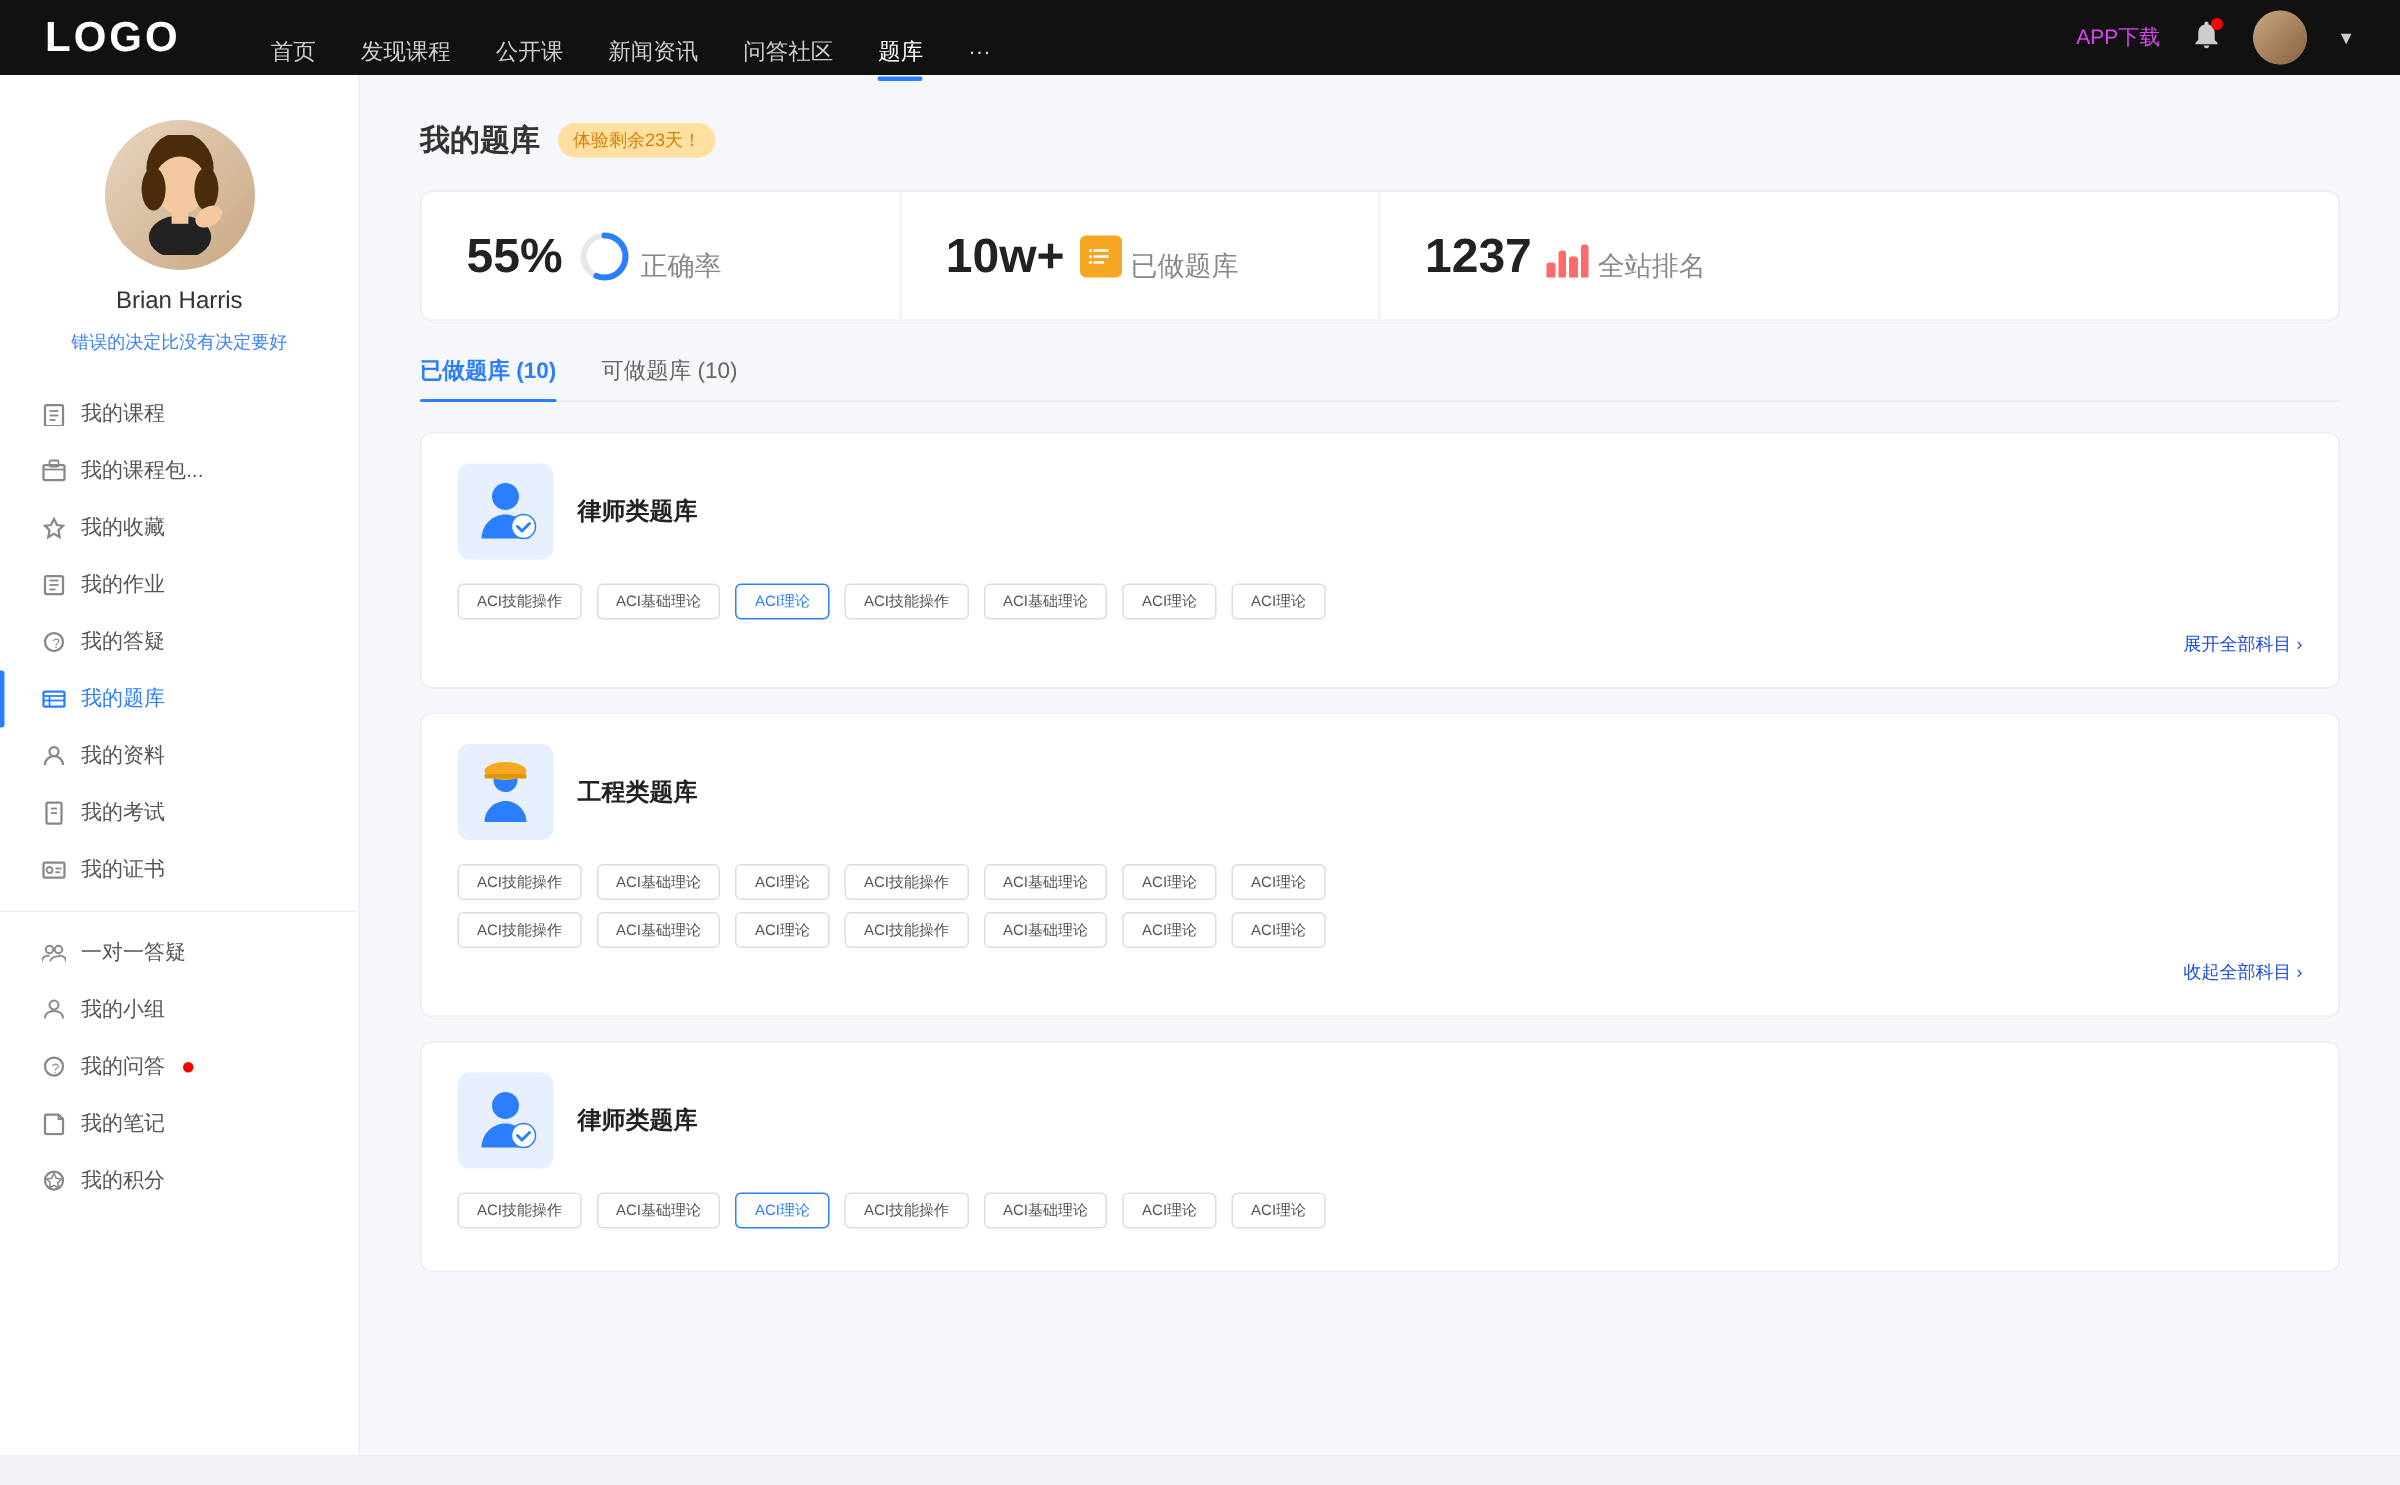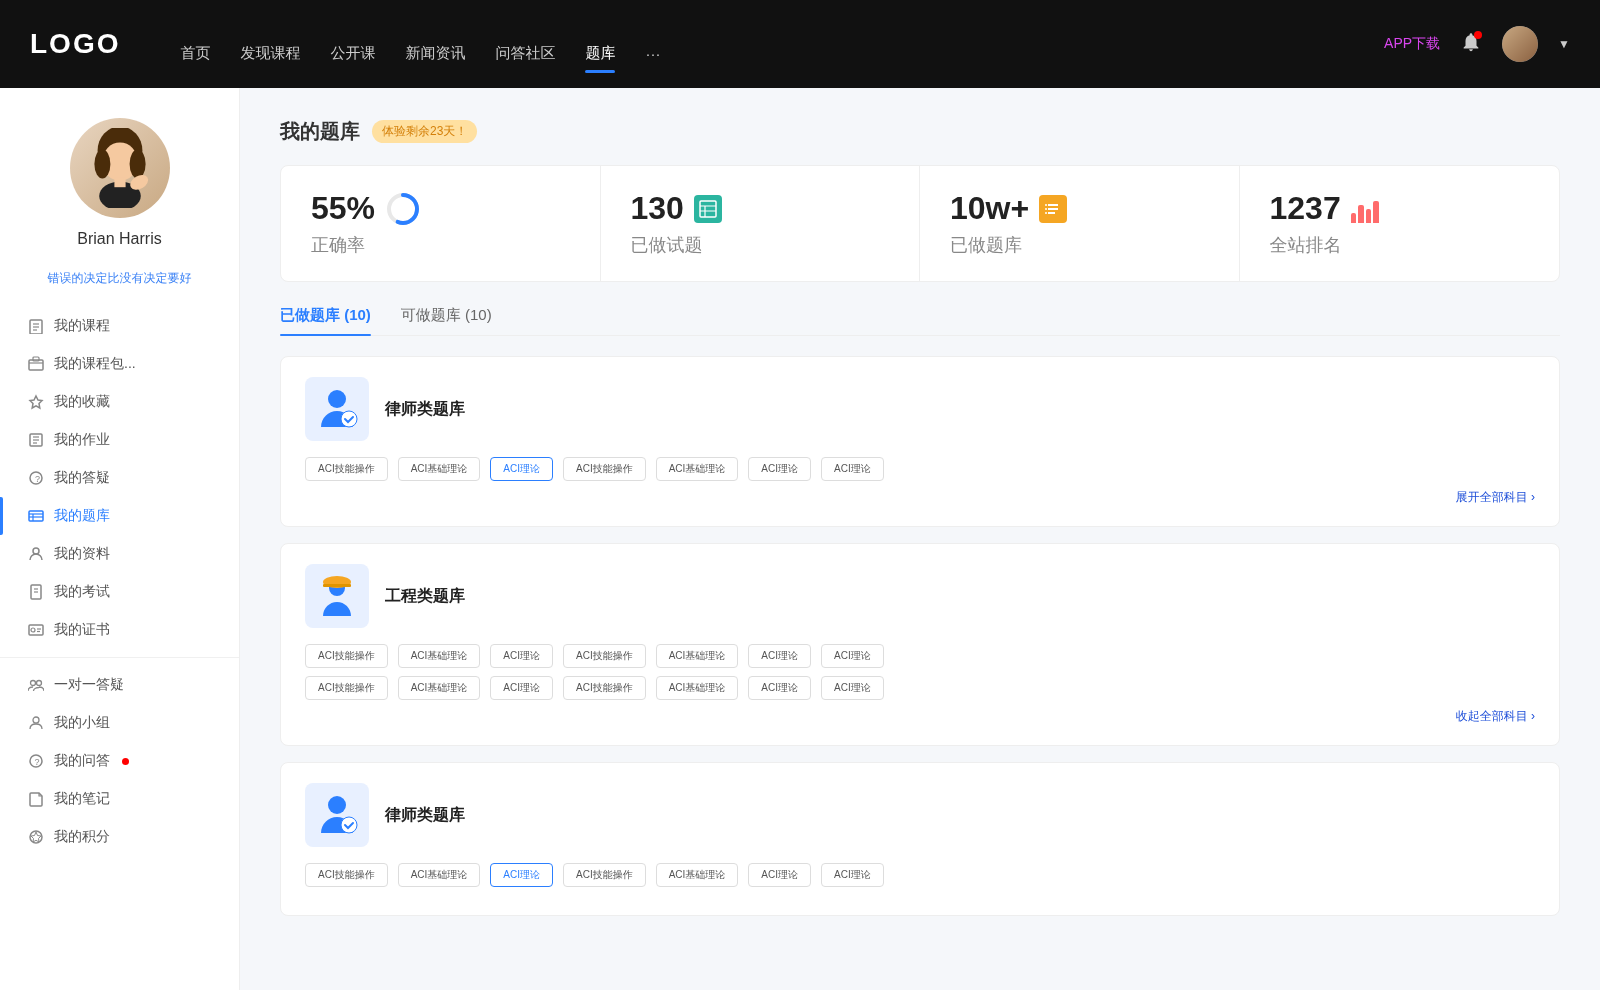--- a/index.html
+++ b/index.html
@@ -1,21 +1,21 @@
 <!DOCTYPE html>
 <html><head>
   <meta charset="utf-8">
   <style>
     * { box-sizing: border-box; margin: 0; padding: 0; }
     body { font-family: -apple-system, BlinkMacSystemFont, "PingFang SC", "Microsoft YaHei", sans-serif; background: #f0f2f5; min-height: 990px; }
 
     
     .navbar {
       background: #111;
-      height: 88px;
+      height: 50px;
       display: flex;
       align-items: center;
       padding: 0 30px;
       position: relative;
     }
     .nav-logo {
       color: #fff;
       font-size: 28px;
       font-weight: bold;
       margin-right: 60px;
@@ -111,21 +111,21 @@
       margin-bottom: 12px;
       overflow: hidden;
       display: flex; align-items: center; justify-content: center;
       font-size: 40px;
     }
     
     .user-name {
       font-size: 16px;
       font-weight: 500;
       color: #333;
-      margin-bottom: 22px;
+      margin-bottom: 10px;
     }
     .user-motto {
       font-size: 12px;
       color: #3b82f6;
       margin-bottom: 20px;
     }
     .sidebar-divider {
       width: 100%;
       height: 1px;
       background: #f0f0f0;
@@ -201,24 +201,25 @@
       gap: 0;
       background: #fff;
       border-radius: 8px;
       margin-bottom: 24px;
       overflow: hidden;
       border: 1px solid #eee;
     }
     .stat-item {
       padding: 24px 30px;
       display: flex;
-      flex-direction: column;
+      flex-direction: row;
       gap: 6px;
       position: relative;
       border-right: 1px solid #eee;
+      align-items: flex-end;
     }
     .stat-item:last-child { border-right: none; }
     .stat-top {
       display: flex;
       align-items: center;
       gap: 10px;
     }
     .stat-value {
       font-size: 32px;
       font-weight: 700;
@@ -526,34 +527,20 @@
           <div style="position:relative;width:36px;height:36px;">
             <svg width="36" height="36" viewBox="0 0 36 36">
               <circle cx="18" cy="18" r="14" fill="none" stroke="#e8e8e8" stroke-width="4"></circle>
               <circle cx="18" cy="18" r="14" fill="none" stroke="#2b7fff" stroke-width="4" stroke-dasharray="49.3 38.2" stroke-dashoffset="22" stroke-linecap="round"></circle>
             </svg>
           </div>
         </div>
         <span class="stat-label">正确率</span>
       </div>
 
-      <div class="stat-item">
-        <div class="stat-top">
-          <span class="stat-value">130</span>
-          <div style="width:28px;height:28px;background:#2bb5a0;border-radius:4px;display:flex;align-items:center;justify-content:center;">
-            <svg width="18" height="18" viewBox="0 0 18 18" fill="none">
-              <rect x="1" y="1" width="16" height="16" rx="1" stroke="white" stroke-width="1.5"></rect>
-              <line x1="1" y1="6" x2="17" y2="6" stroke="white" stroke-width="1.2"></line>
-              <line x1="1" y1="11" x2="17" y2="11" stroke="white" stroke-width="1.2"></line>
-              <line x1="6" y1="6" x2="6" y2="17" stroke="white" stroke-width="1.2"></line>
-            </svg>
-          </div>
-        </div>
-        <span class="stat-label">已做试题</span>
-      </div>
 
       <div class="stat-item">
         <div class="stat-top">
           <span class="stat-value">10w+</span>
           <div style="width:28px;height:28px;background:#f5a623;border-radius:4px;display:flex;align-items:center;justify-content:center;">
             <svg width="18" height="18" viewBox="0 0 18 18" fill="none">
               <line x1="4" y1="5" x2="14" y2="5" stroke="white" stroke-width="1.8"></line>
               <line x1="4" y1="9" x2="14" y2="9" stroke="white" stroke-width="1.8"></line>
               <line x1="4" y1="13" x2="11" y2="13" stroke="white" stroke-width="1.8"></line>
               <circle cx="2" cy="5" r="1" fill="white"></circle>

